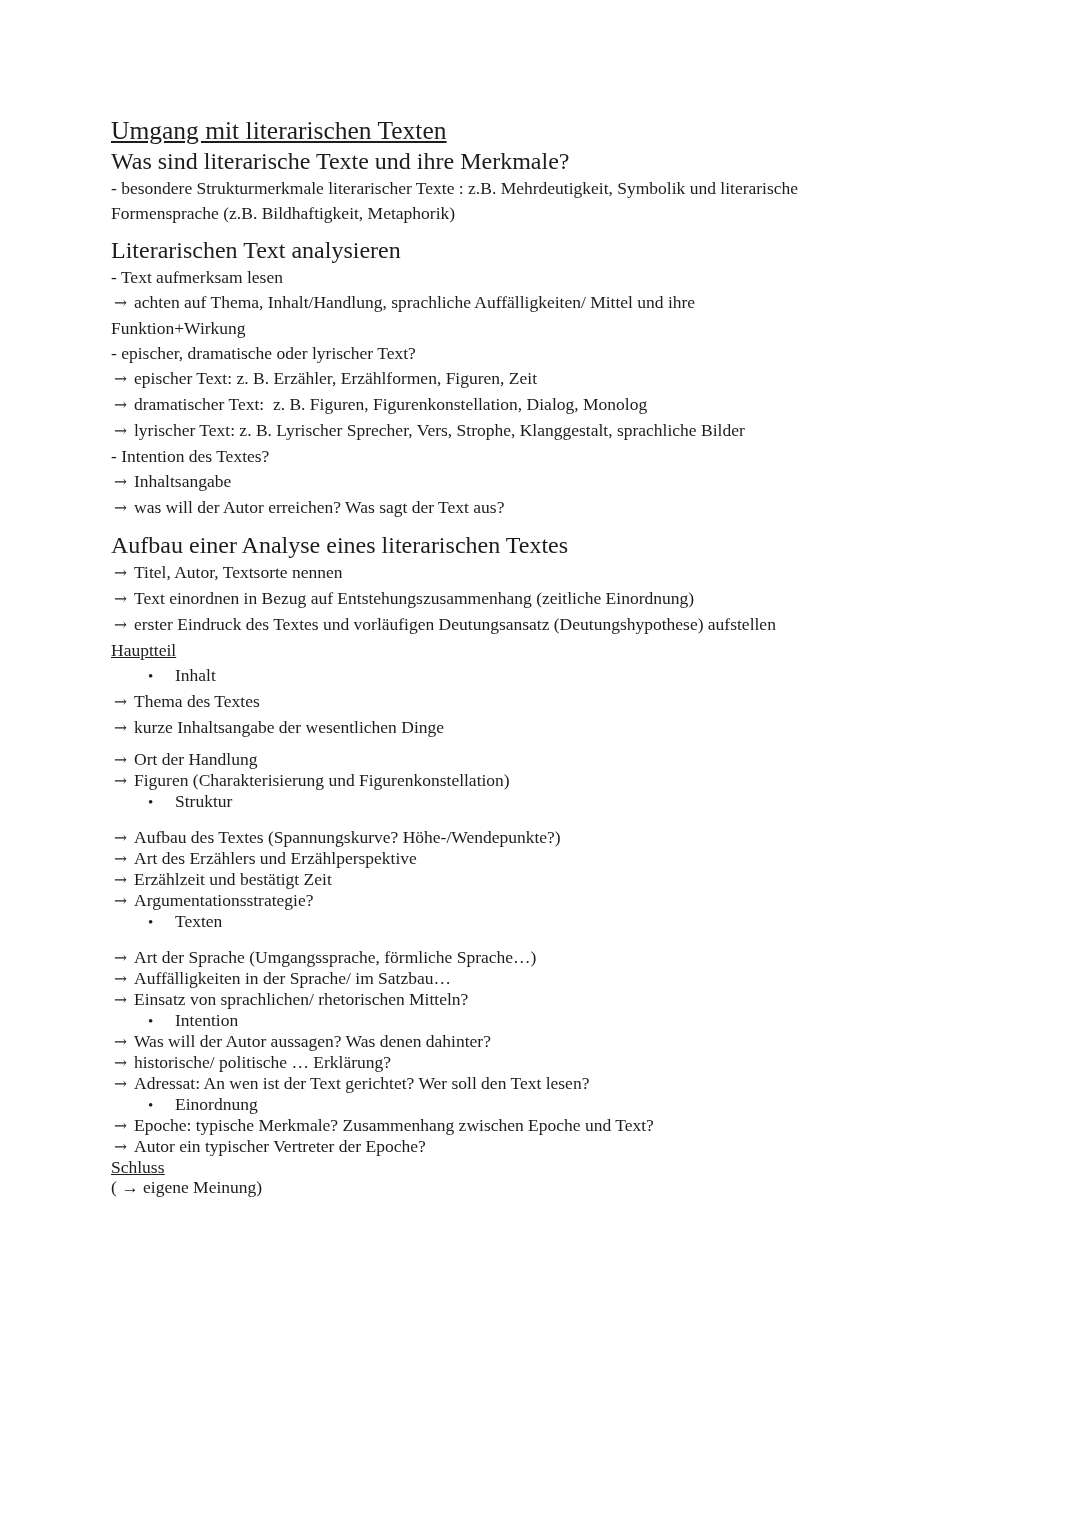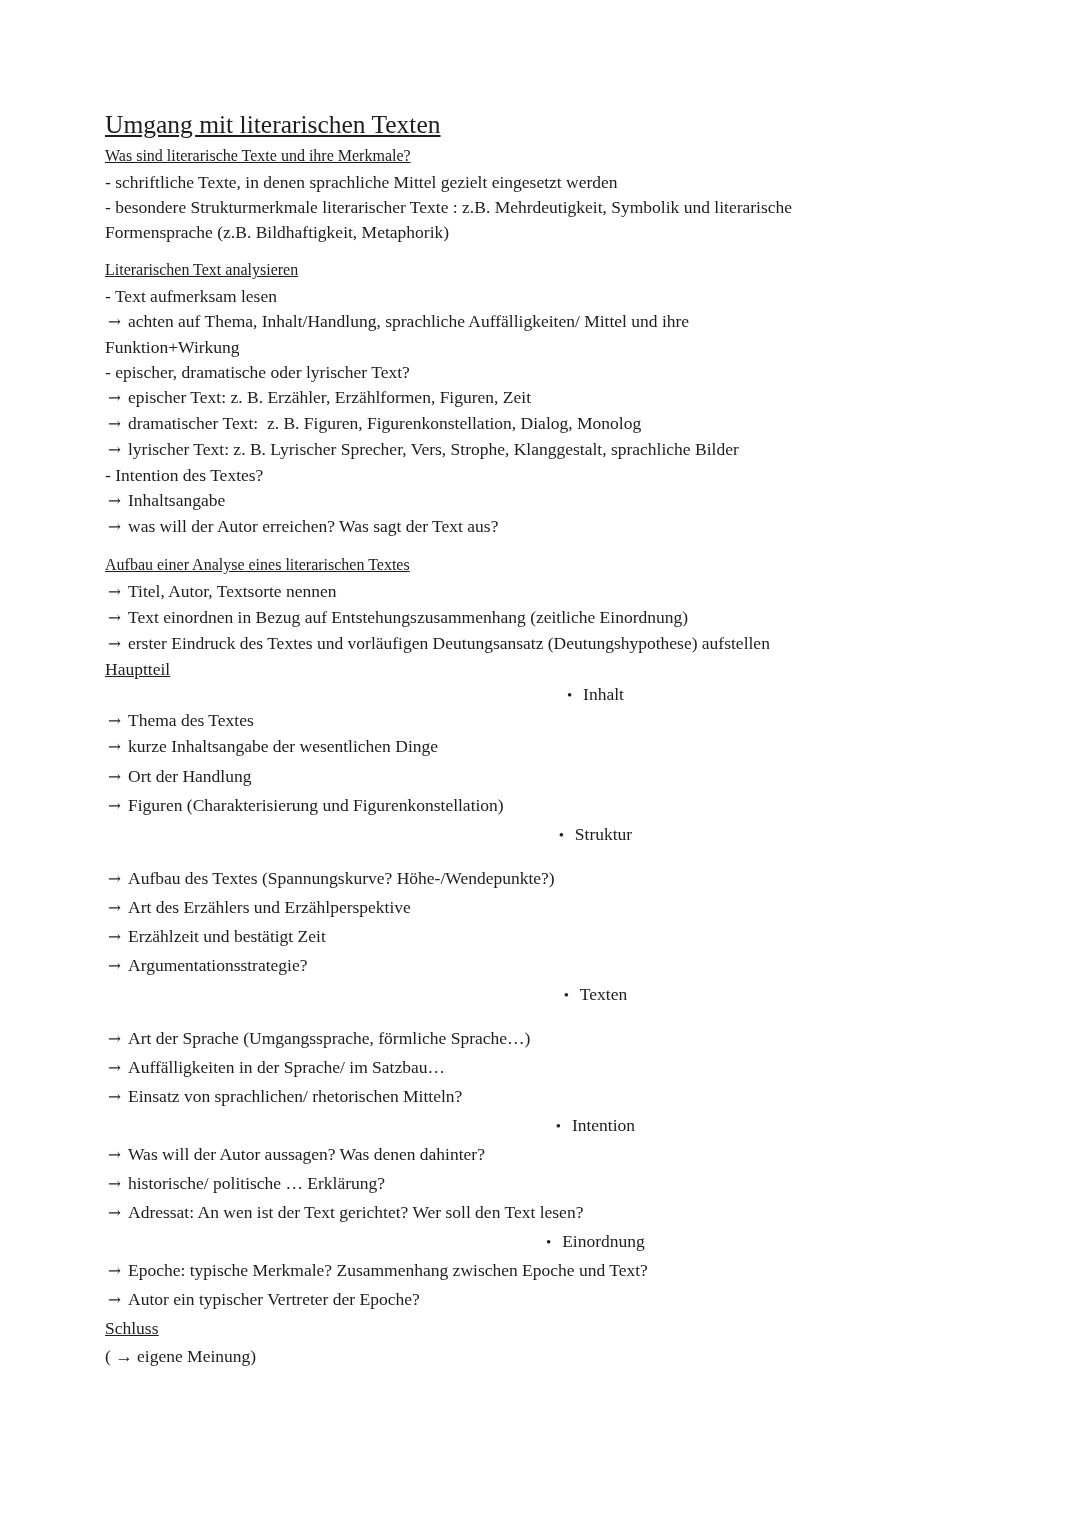--- a/index.html
+++ b/index.html
@@ -10,69 +10,67 @@
   body {
     width: 1080px;
     height: 1527px;
     overflow: hidden;
     font-family: "Liberation Serif", "DejaVu Serif", serif;
     color: #1d1d1d;
   }
   .doc {
     padding: 106px 40px 0 103px;
   }
-  .section { margin: 2px; }
+  .section { margin: 8px; }
   .section + .section:not(.sec-cont) { margin-top: 10px; }
 
   .line {
     font-size: 17.5px;
     line-height: 25px;
     white-space: pre-wrap;
   }
-  .sec-wide .line { line-height: 28px; }
+  .sec-wide .line { line-height: 20px; }
 
   .title {
     font-size: 25.5px;
     line-height: 33px;
     text-decoration: underline;
     white-space: pre-wrap;
   }
   .heading {
-    font-size: 16px;
+    font-size: 24px;
     line-height: 29px;
-    text-decoration: underline;
     white-space: pre-wrap;
   }
   .subheading { text-decoration: underline; }
   .subheading .txt { text-decoration: underline; }
 
   .arrow-glyph {
     display: inline-block;
     width: 23px;
     padding-left: 3px;
     box-sizing: border-box;
     font-size: 15.5px;
     font-family: "DejaVu Serif", serif;
   }
-  .bullet-line { padding-left: 37px; text-align: center; }
+  .bullet-line { padding-left: 37px; }
   .bullet-glyph {
     display: inline-block;
     width: 27px;
     font-size: 15px;
   }
   .spacer { height: 15px; }
 </style>
 </head>
 <body>
 
 <div class="doc" id="doc-root">
     <div class="section">
       <div class="title"><span class="txt">Umgang mit literarischen Texten</span></div>
       <div class="heading"><span class="txt">Was sind literarische Texte und ihre Merkmale?</span></div>
-      <div class="line dash-line"><span class="dash-glyph">- </span><span class="txt">schriftliche Texte, in denen sprachliche Mittel gezielt eingesetzt werden</span></div>
       <div class="line dash-line"><span class="dash-glyph">- </span><span class="txt">besondere Strukturmerkmale literarischer Texte : z.B. Mehrdeutigkeit, Symbolik und literarische</span></div>
       <div class="line plain-line"><span class="txt">Formensprache (z.B. Bildhaftigkeit, Metaphorik)</span></div>
     </div>
     <div class="section">
       <div class="heading"><span class="txt">Literarischen Text analysieren</span></div>
       <div class="line dash-line"><span class="dash-glyph">- </span><span class="txt">Text aufmerksam lesen</span></div>
       <div class="line arrow-line"><span class="arrow-glyph">→</span><span class="txt">achten auf Thema, Inhalt/Handlung, sprachliche Auffälligkeiten/ Mittel und ihre</span></div>
       <div class="line plain-line"><span class="txt">Funktion+Wirkung</span></div>
       <div class="line dash-line"><span class="dash-glyph">- </span><span class="txt">epischer, dramatische oder lyrischer Text?</span></div>
       <div class="line arrow-line"><span class="arrow-glyph">→</span><span class="txt">epischer Text: z. B. Erzähler, Erzählformen, Figuren, Zeit</span></div>

